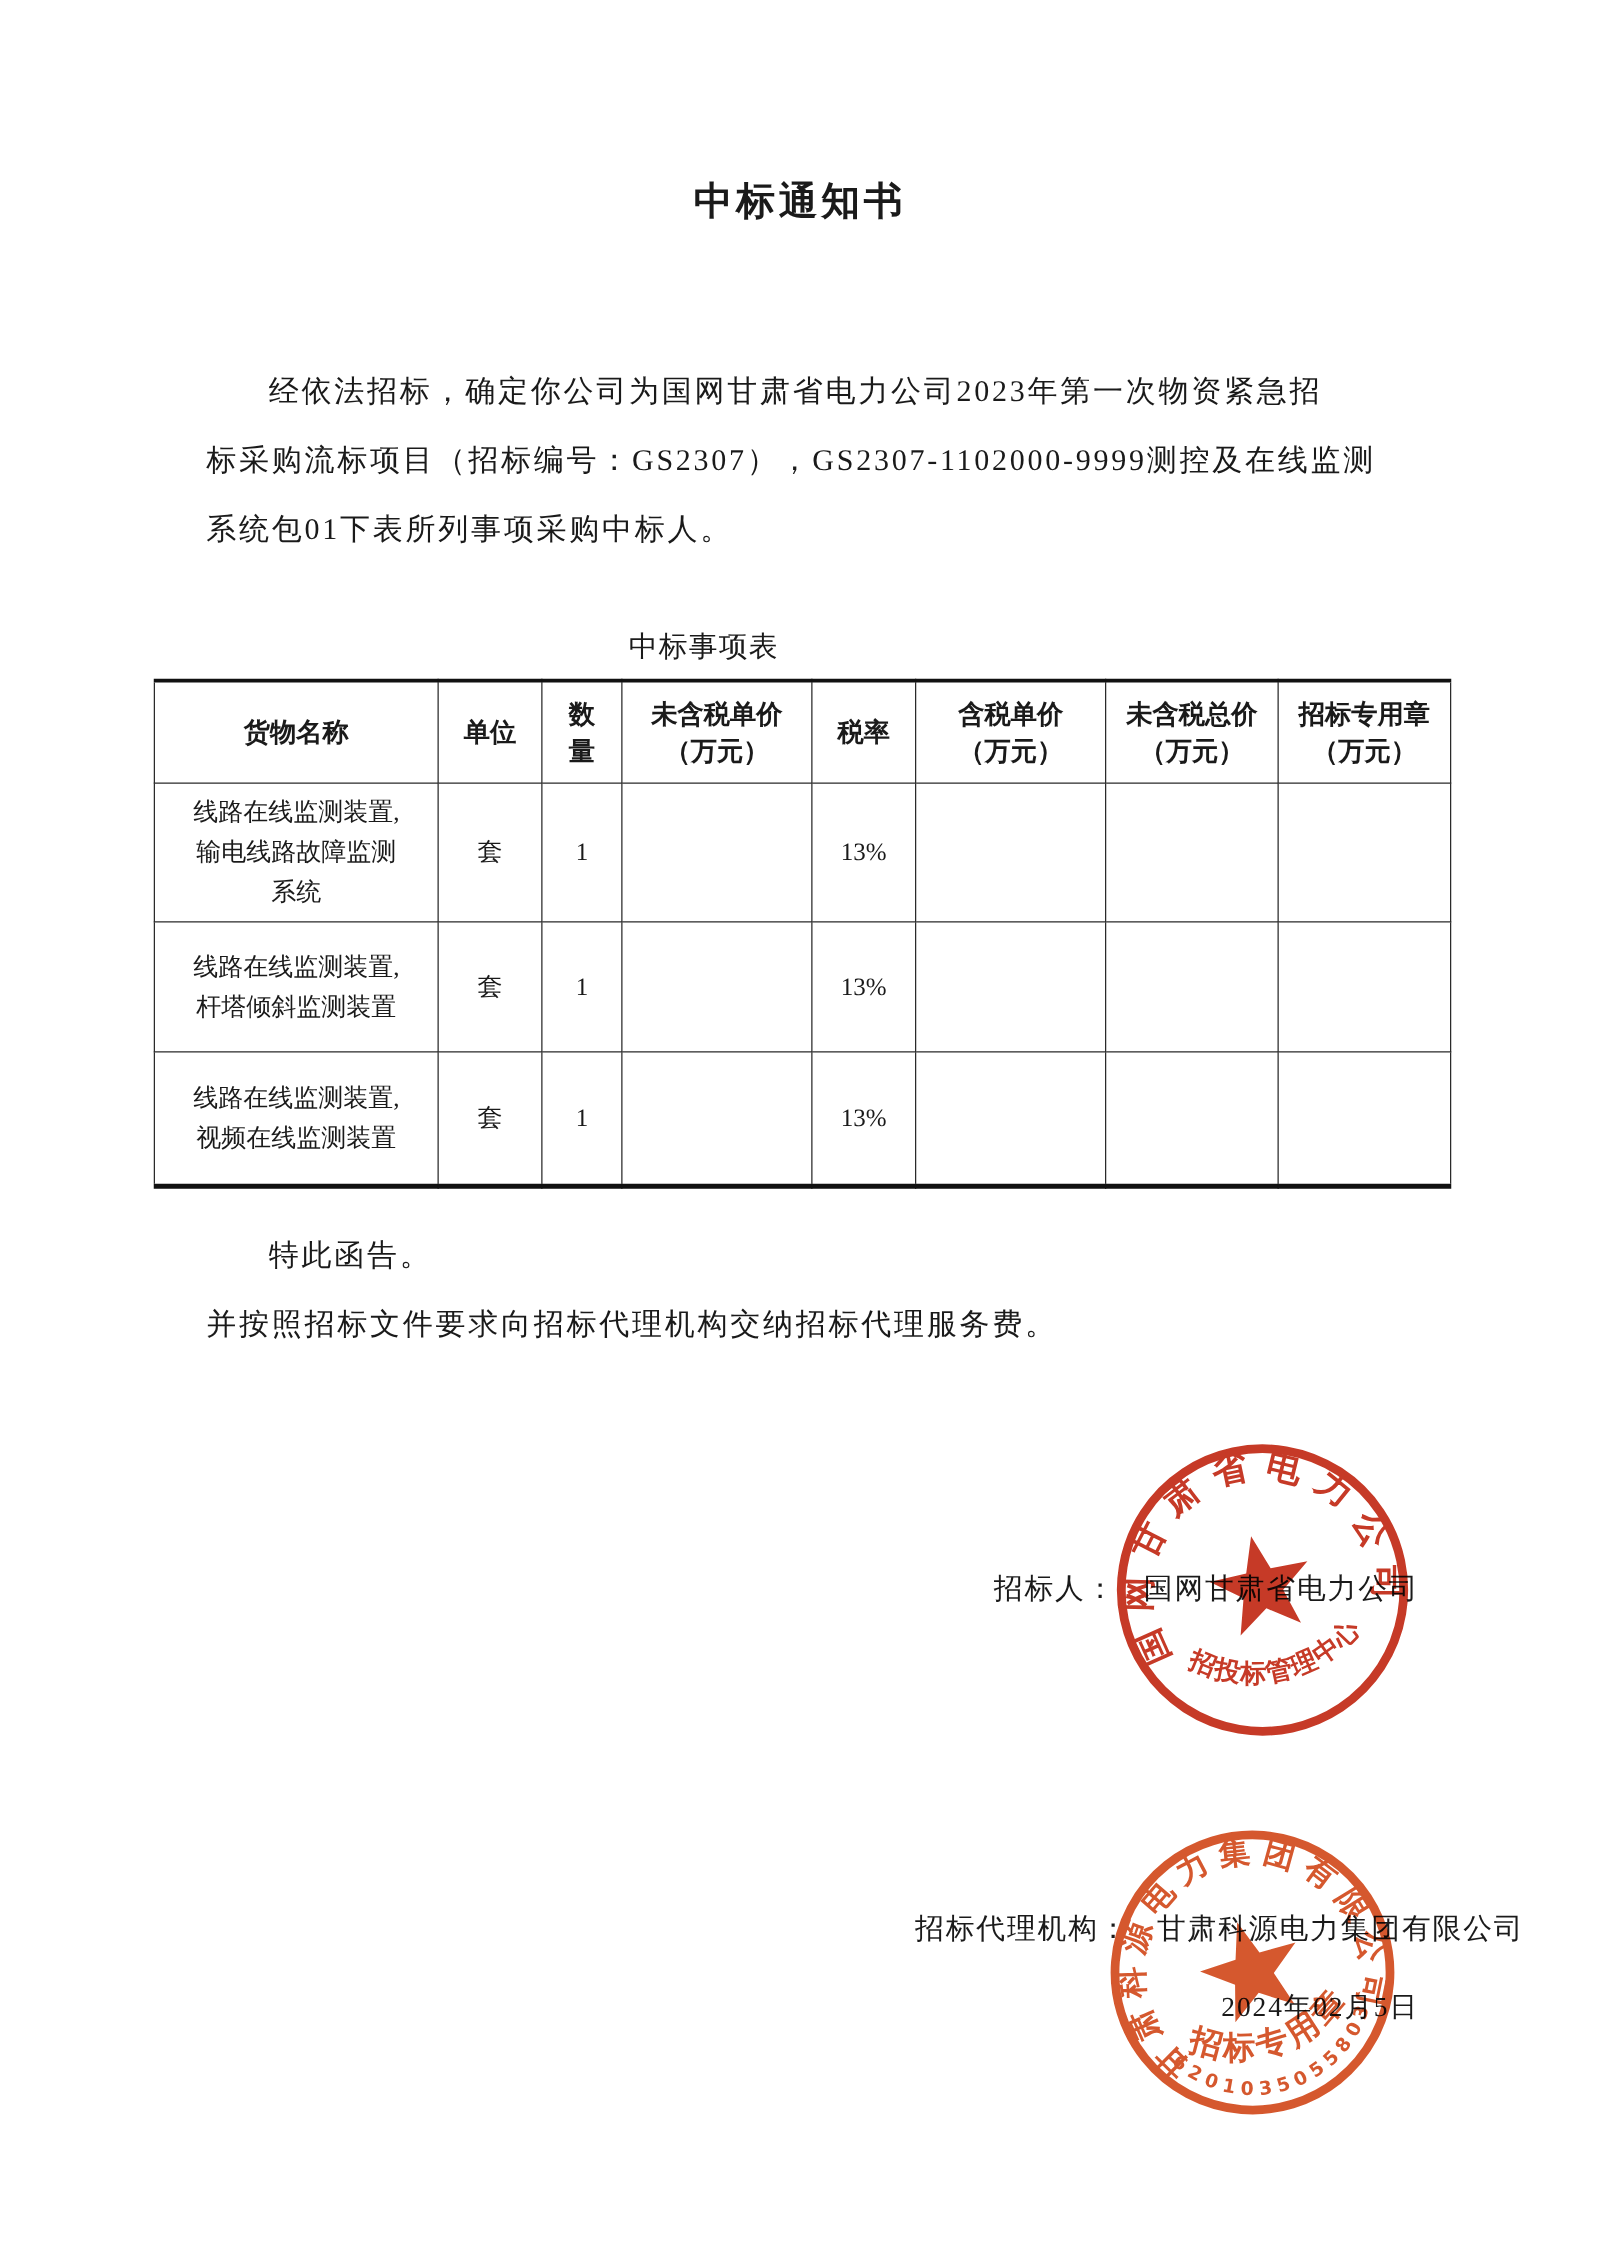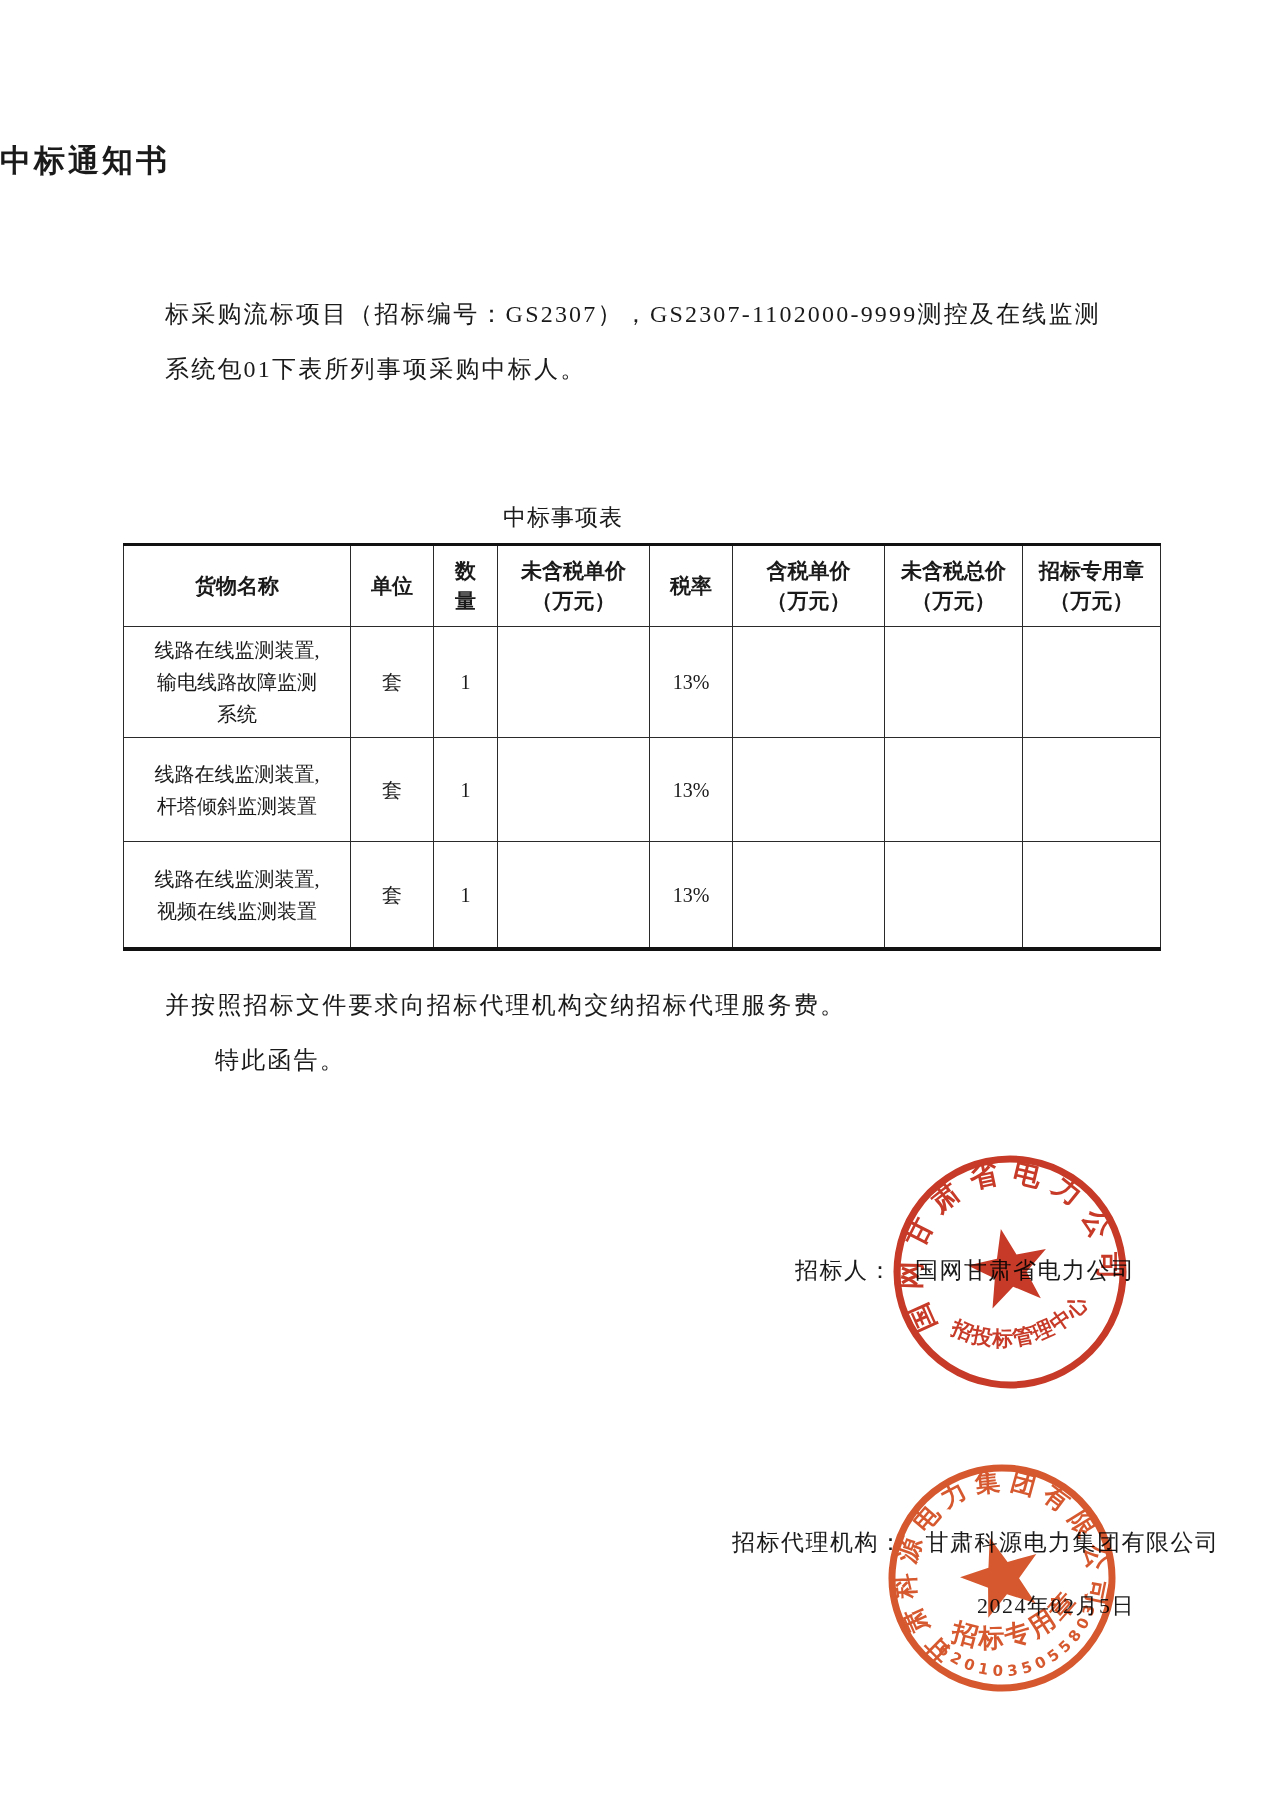--- a/index.html
+++ b/index.html
@@ -7,21 +7,21 @@
     position:relative;
     width:1280px;height:1809px;
     margin:0 auto;
     background:#ffffff;
     font-family:"Liberation Serif","DejaVu Serif",serif;
     color:#1a1a1a;
     overflow:hidden;
   }
   .doc-title{
     position:absolute;top:140px;left:0;width:1280px;
-    text-align:left;font-size:31px;font-weight:bold;letter-spacing:3px;
+    text-align:center;font-size:31px;font-weight:bold;letter-spacing:3px;
   }
   .body-block{position:absolute;top:287px;left:165px;width:900px;}
   .body-block .line{line-height:55px;font-size:24px;letter-spacing:2.2px;white-space:nowrap;}
   .indent{padding-left:50px;}
   .table-title{
     position:absolute;top:498px;left:123px;width:880px;
     text-align:center;font-size:23px;font-weight:normal;line-height:40px;letter-spacing:1px;
   }
   table.award{
     position:absolute;top:543px;left:123px;
@@ -54,20 +54,21 @@
   .seal svg{width:100%;height:100%;}
 </style>
 </head>
 <body>
 
 <div class="page">
 
   <div class="doc-title">中标通知书</div>
 
   <div class="body-block">
+    <div class="line indent">经依法招标，确定你公司为国网甘肃省电力公司2023年第一次物资紧急招</div>
     <div class="line">标采购流标项目（招标编号：GS2307），GS2307-1102000-9999测控及在线监测</div>
     <div class="line">系统包01下表所列事项采购中标人。</div>
   </div>
 
   <div class="table-title">中标事项表</div>
 
   <table class="award">
     <colgroup>
       <col style="width:227px">
         <col style="width:83px">
@@ -127,22 +128,22 @@
         <td></td>
         <td>13%</td>
         <td></td>
         <td></td>
         <td></td>
       </tr>
     </tbody>
   </table>
 
   <div class="closing-block">
+    <div class="line indent">特此函告。</div>
     <div class="line">并按照招标文件要求向招标代理机构交纳招标代理服务费。</div>
-    <div class="line indent">特此函告。</div>
   </div>
 
   <div class="sig-line sig-bidder">
     <span>招标人：</span><span class="sig-gap"></span><span>国网甘肃省电力公司</span>
   </div>
 
   <div class="sig-line sig-agency">
     <span>招标代理机构：</span><span class="sig-gap"></span><span>甘肃科源电力集团有限公司</span>
   </div>
 

